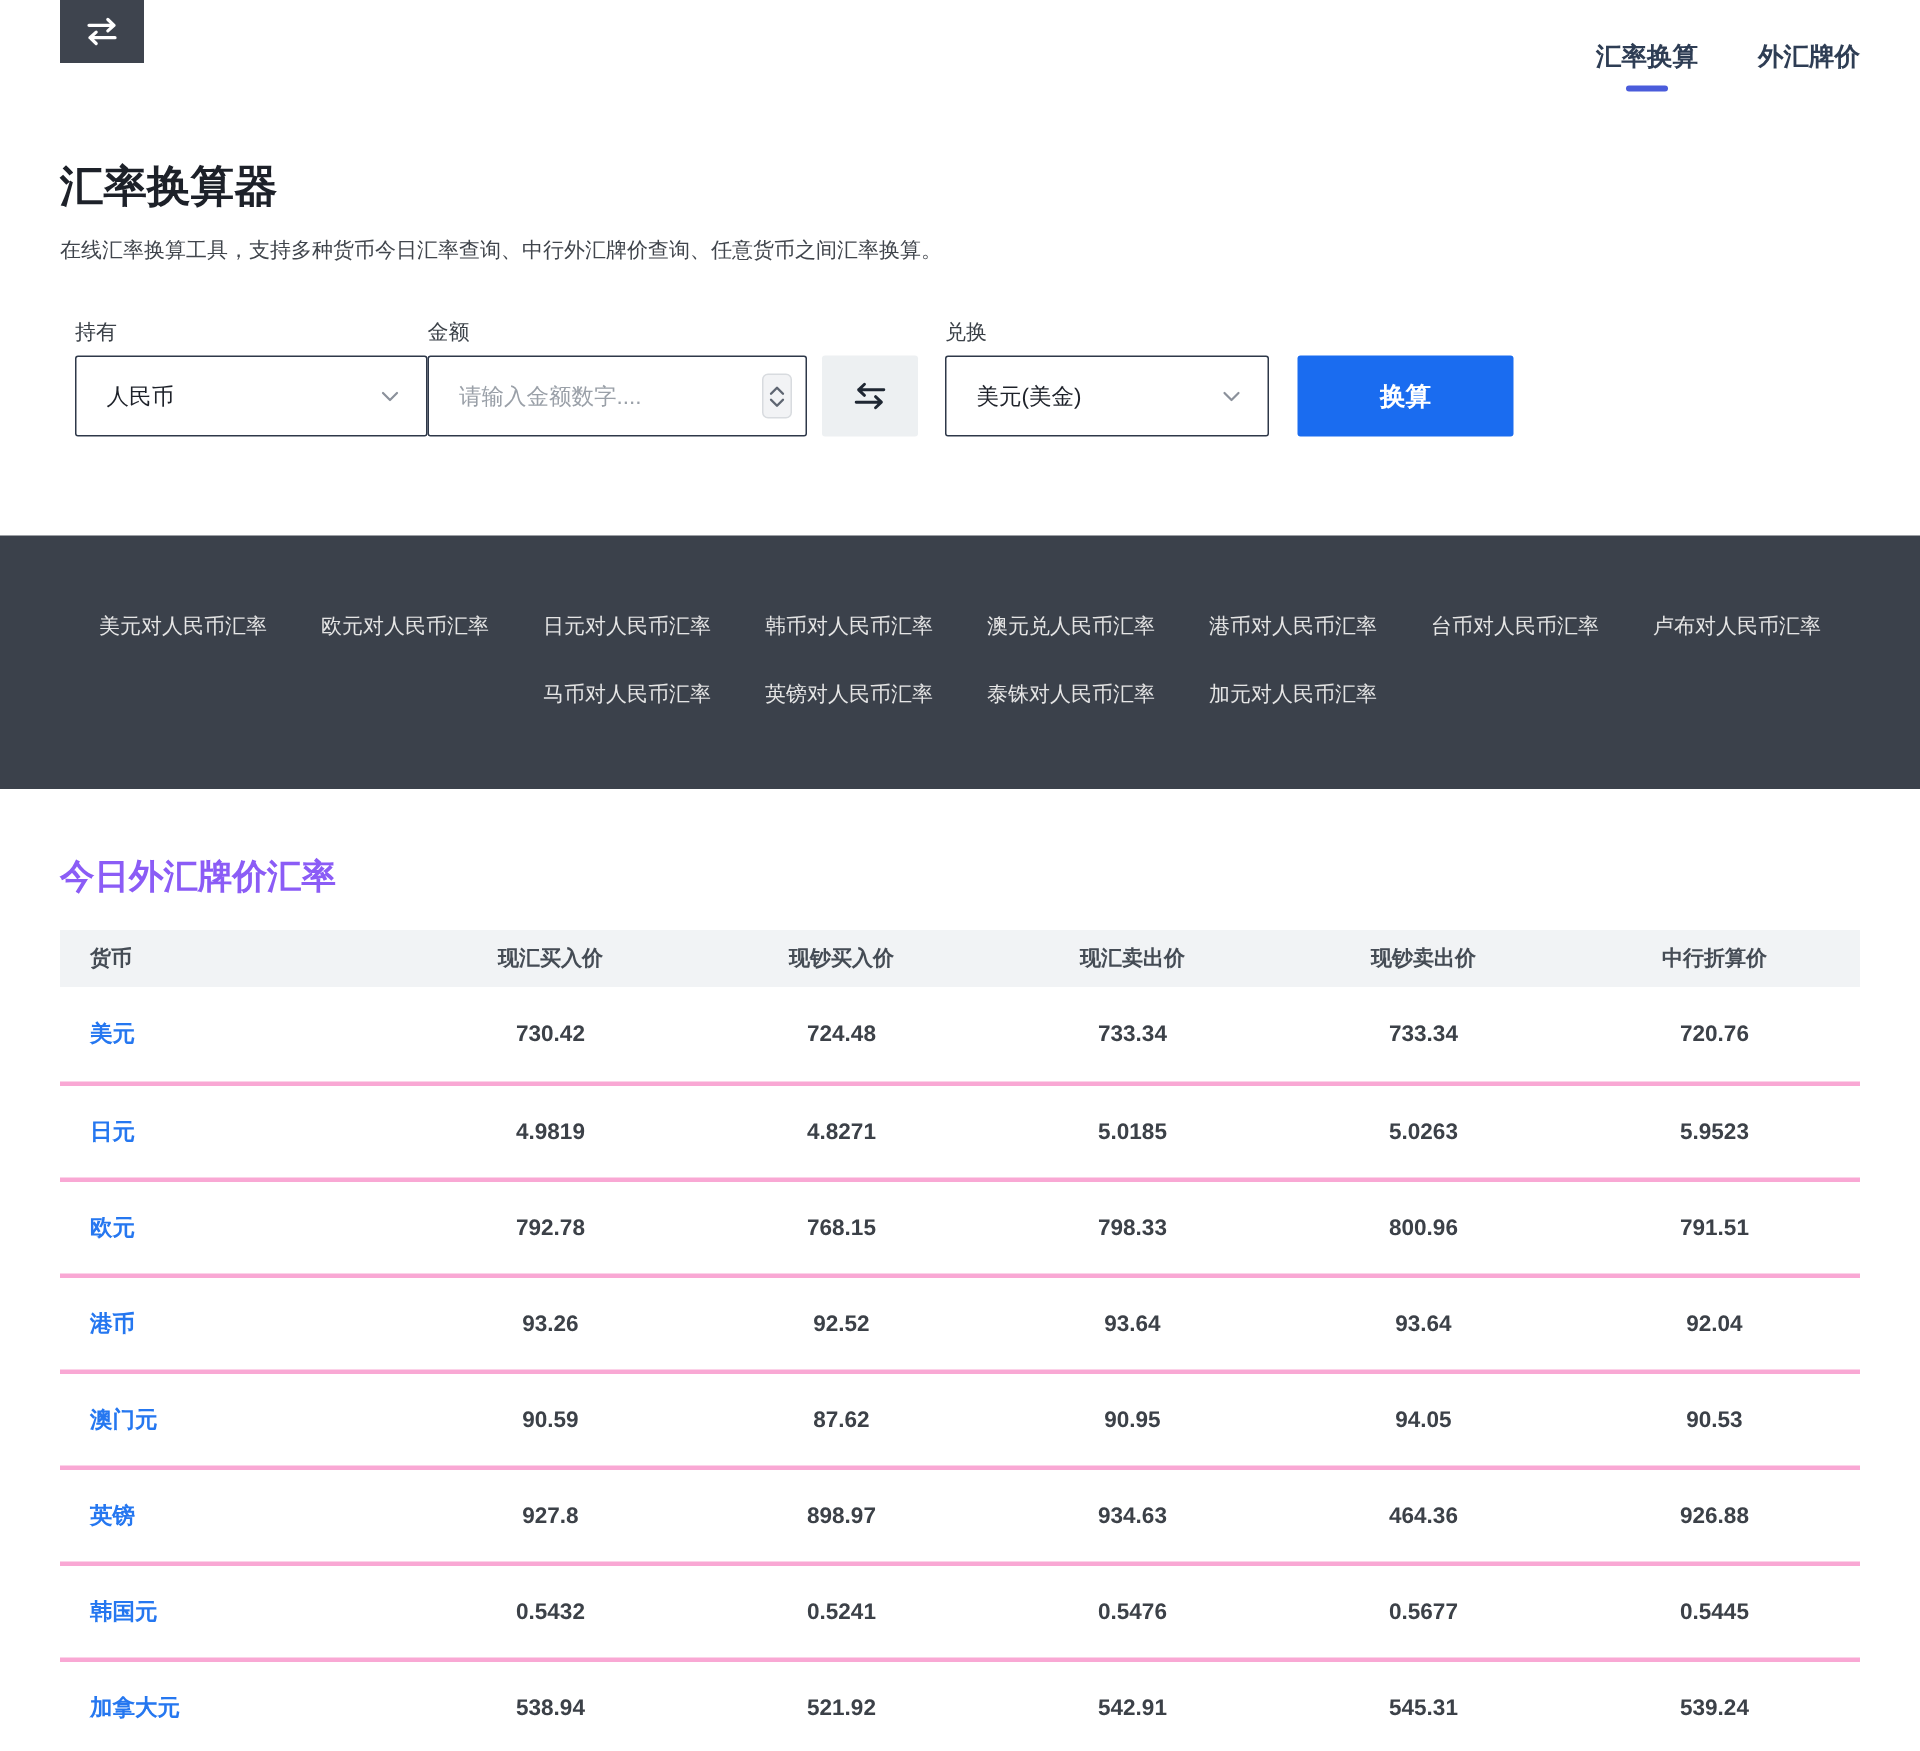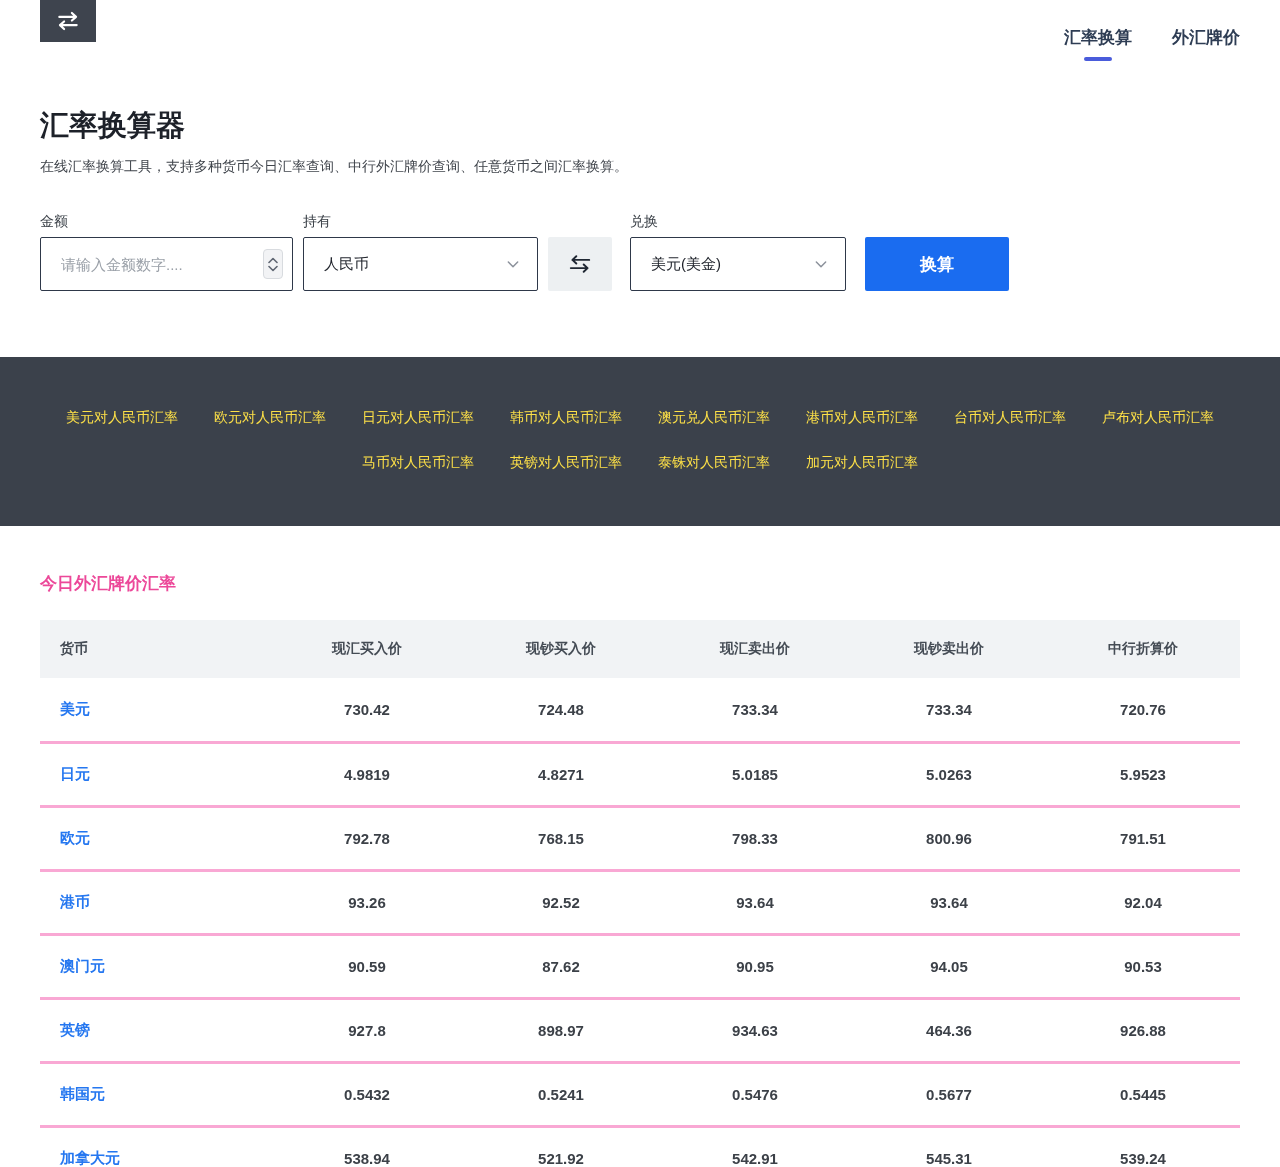--- a/index.html
+++ b/index.html
@@ -37,28 +37,28 @@
   .sel-to { width:216px; }
   .swap-btn { width:64px; height:54px; margin-left:10px; margin-right:18px; border:none;
     background:#edf0f2; border-radius:2px; display:flex; align-items:center; justify-content:center; cursor:pointer; }
   .convert-btn { width:144px; height:54px; margin-left:19px; border:none; border-radius:2px;
     background:var(--blue,#1a6cf0); color:#fff; font-size:17px; font-weight:700; cursor:pointer; font-family:inherit; }
 
   
   .band { margin-top:66px; background:var(--band,#3b414b); padding:50px 40px 54px; }
   .band-rows { display:flex; flex-direction:column; gap:25px; }
   .links-row { display:flex; justify-content:center; column-gap:36px; }
-  .quick-link { font-size:14px; line-height:20px; color:#fde047; text-decoration:none; white-space:nowrap; cursor:pointer; }
+  .quick-link { font-size:14px; line-height:20px; color:#e5e5e5; text-decoration:none; white-space:nowrap; cursor:pointer; }
 
   
   .rates { padding:0 40px; margin-top:46px; }
-  .rates h2 { font-size:17px; line-height:24px; font-weight:700; color:#ec4899; }
+  .rates h2 { font-size:23px; line-height:24px; font-weight:700; color:#8b5cf6; }
   table { width:1200px; border-collapse:collapse; margin-top:24px; table-layout:fixed; }
   col.c-currency { width:230px; }
-  thead th { background:#f1f3f5; height:58px; font-size:14px; font-weight:700; color:#454c55; text-align:center; }
+  thead th { background:#f1f3f5; height:38px; font-size:14px; font-weight:700; color:#454c55; text-align:center; }
   thead th.left { text-align:left; padding-left:20px; }
   tbody td { height:64px; font-size:15px; font-weight:700; color:#3c4148; text-align:center; border-bottom:3px solid #f9a8d4; }
   tbody td.left { text-align:left; padding-left:20px; }
   .currency-link { color:var(--link-blue,#2577f0); text-decoration:none; font-weight:700; cursor:pointer; }
 
   svg { display:block; }
 </style>
 </head>
 <body>
 
@@ -76,44 +76,44 @@
     <a class="nav-link">外汇牌价</a>
   </nav>
 </header>
 
 <section class="hero">
   <h1>汇率换算器</h1>
   <p>在线汇率换算工具，支持多种货币今日汇率查询、中行外汇牌价查询、任意货币之间汇率换算。</p>
 </section>
 
 <section class="converter">
+  <div class="field sel-from">
+    <label>持有</label>
+    <div class="select">
+      <span>人民币</span>
+      <span class="chev">
+        <svg width="16" height="16" viewBox="0 0 24 24" fill="none" stroke="#8b919b" stroke-width="2.2" stroke-linecap="round" stroke-linejoin="round">
+            <polyline points="5 9 12 16 19 9"></polyline>
+          </svg>
+      </span>
+    </div>
+  </div>
+
   <div class="field">
     <label>金额</label>
     <div class="input-box">
       <input type="text" placeholder="请输入金额数字...." style="">
       <div class="spinner">
         <svg width="10" height="7" viewBox="0 0 10 7" fill="none" stroke="#5f6672" stroke-width="1.6" stroke-linecap="round" stroke-linejoin="round">
             <path d="M1 5.5 5 1.5l4 4"></path>
           </svg>
         <svg width="10" height="7" viewBox="0 0 10 7" fill="none" stroke="#5f6672" stroke-width="1.6" stroke-linecap="round" stroke-linejoin="round">
             <path d="M1 1.5l4 4 4-4"></path>
           </svg>
       </div>
-    </div>
-  </div>
-
-  <div class="field sel-from">
-    <label>持有</label>
-    <div class="select">
-      <span>人民币</span>
-      <span class="chev">
-        <svg width="16" height="16" viewBox="0 0 24 24" fill="none" stroke="#8b919b" stroke-width="2.2" stroke-linecap="round" stroke-linejoin="round">
-            <polyline points="5 9 12 16 19 9"></polyline>
-          </svg>
-      </span>
     </div>
   </div>
 
   <button class="swap-btn">
     <span>
       <svg width="26" height="26" viewBox="0 0 24 24" fill="none" stroke="#1f2733" stroke-width="1.8" stroke-linecap="round" stroke-linejoin="round">
         <path d="M20.5 8.2H5M5 8.2l3.6-3.4M5 8.2l3.6 3.4"></path>
         <path d="M3.5 15.8H19M19 15.8l-3.6-3.4M19 15.8l-3.6 3.4"></path>
       </svg>
     </span>

